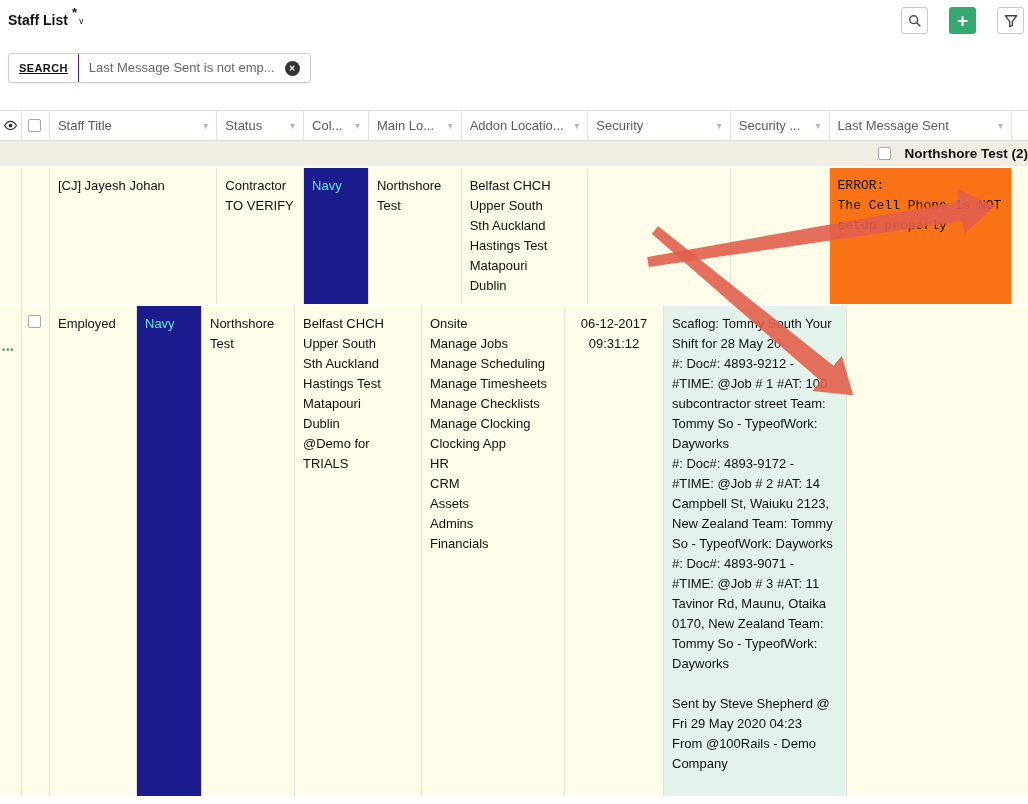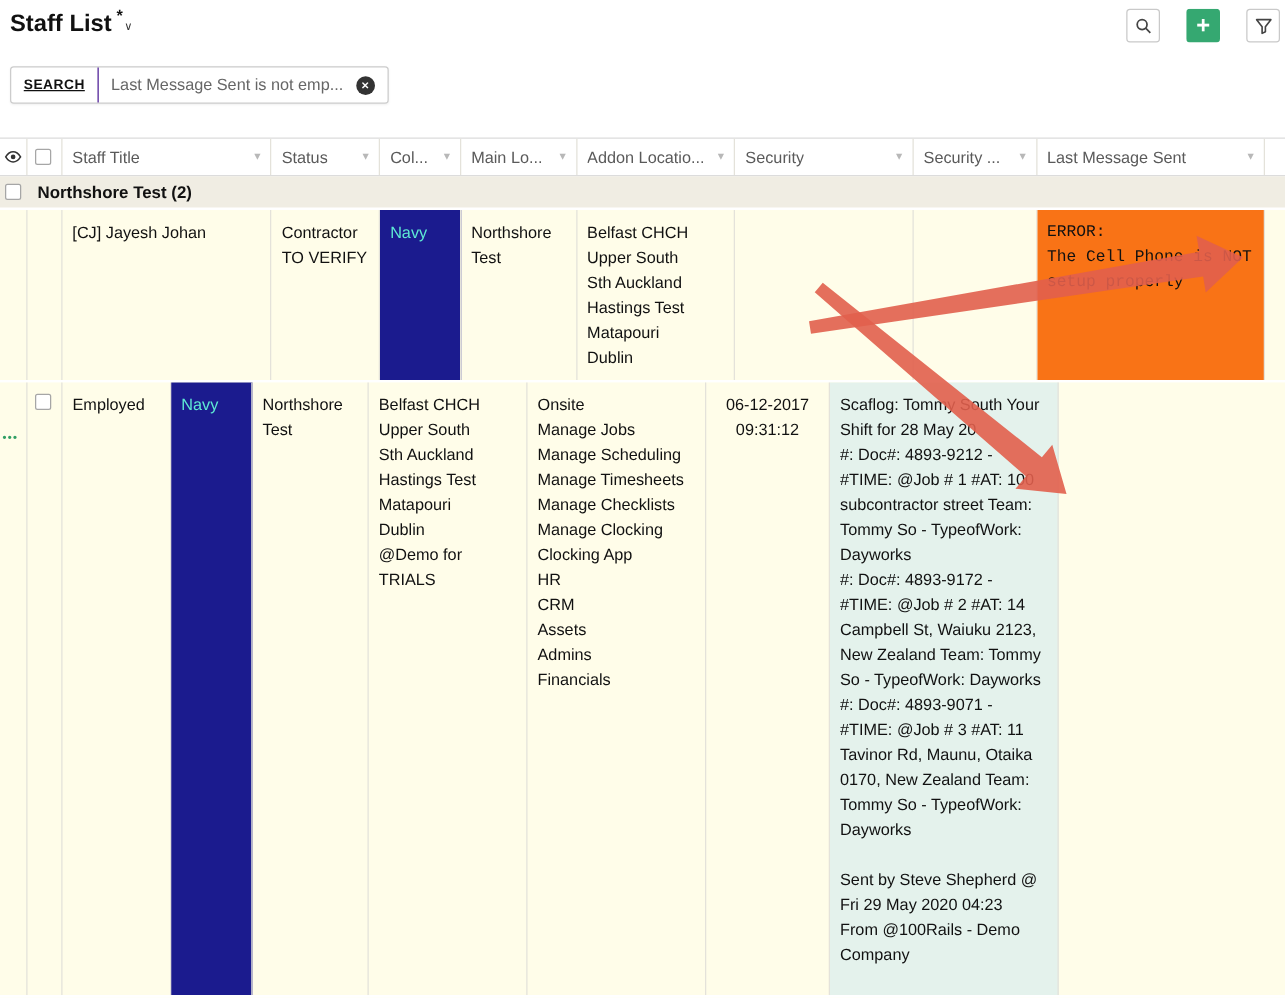--- a/index.html
+++ b/index.html
@@ -5,21 +5,21 @@
   * { margin:0; padding:0; box-sizing:border-box; }
   html,body { width:1028px; height:804px; }
   body {
     font-family:"Liberation Sans", sans-serif;
     background:#fff; color:#111;
     position:relative; overflow:hidden;
   }
   
   .topbar { position:absolute; top:7px; left:8px; right:0; height:30px; }
   .title-group { display:flex; align-items:flex-start; }
-  .page-title { font-size:19px; font-weight:bold; color:#111; line-height:26px; }
+  .page-title { font-size:14px; font-weight:bold; color:#111; line-height:26px; }
   .title-star { font-size:13px; font-weight:bold; margin-left:4px; margin-top:-2px; }
   .title-caret { font-size:9px; color:#333; margin-top:9px; margin-left:1px; cursor:pointer; }
   .actions { position:absolute; left:893px; top:0; display:flex; gap:21px; }
   .icon-btn {
     width:27px; height:27px; border:1px solid #c9c9c9; border-radius:3px;
     background:#fff; display:flex; align-items:center; justify-content:center;
     cursor:pointer; font-family:inherit; flex:0 0 auto;
   }
   .add-btn { border-color:transparent; color:#fff; font-size:19px; font-weight:bold; line-height:1; }
   
@@ -51,21 +51,21 @@
   .c-msg   { width:183px; }
   .c-last  { flex:1; border-right:none; }
   .thead { border-top:1px solid #dcdcdc; border-bottom:1px solid #dcdcdc; background:#fff; height:31px; }
   .thead .cell { color:#5a5a5a; display:flex; align-items:center; justify-content:space-between;
                  white-space:nowrap; padding-top:0; padding-bottom:0; cursor:pointer; }
   .thead .hlabel { overflow:hidden; text-overflow:ellipsis; }
   .sort-caret { color:#b8b8b8; font-size:10px; margin-left:4px; }
   .checkbox { display:inline-block; width:13px; height:13px; border:1px solid #a6a6a6;
               border-radius:2px; background:#fff; cursor:pointer; flex:0 0 auto; }
   .group-row { height:27px; background:#f0ede3; border-bottom:2px solid #fff;
-               display:flex; align-items:center; width:1028px; }
+               display:flex; align-items:center; width:1028px;justify-content:flex-end; }
   .group-row .checkbox { margin-left:4px; }
   .group-label { font-size:13.5px; font-weight:bold; margin-left:13px; color:#111; }
   .row { background:#fffde9; border-bottom:2px solid #fff; }
   .row .cell { min-height:100%; }
   .row-1 { min-height:131px; }
   .row-2 { min-height:492px; }
   .cell-color { color:#5eead4; }
   .row-menu { color:#2f9e63; font-size:9px; font-weight:bold; letter-spacing:1px; padding-top:6px; display:block; cursor:pointer; }
   
   .arrows { position:absolute; top:0; left:0; width:1028px; height:804px; pointer-events:none; z-index:6; }

